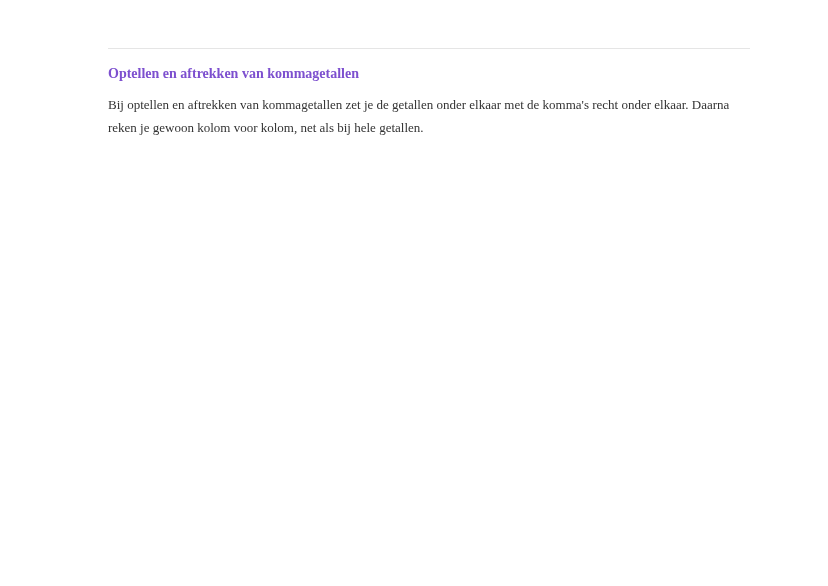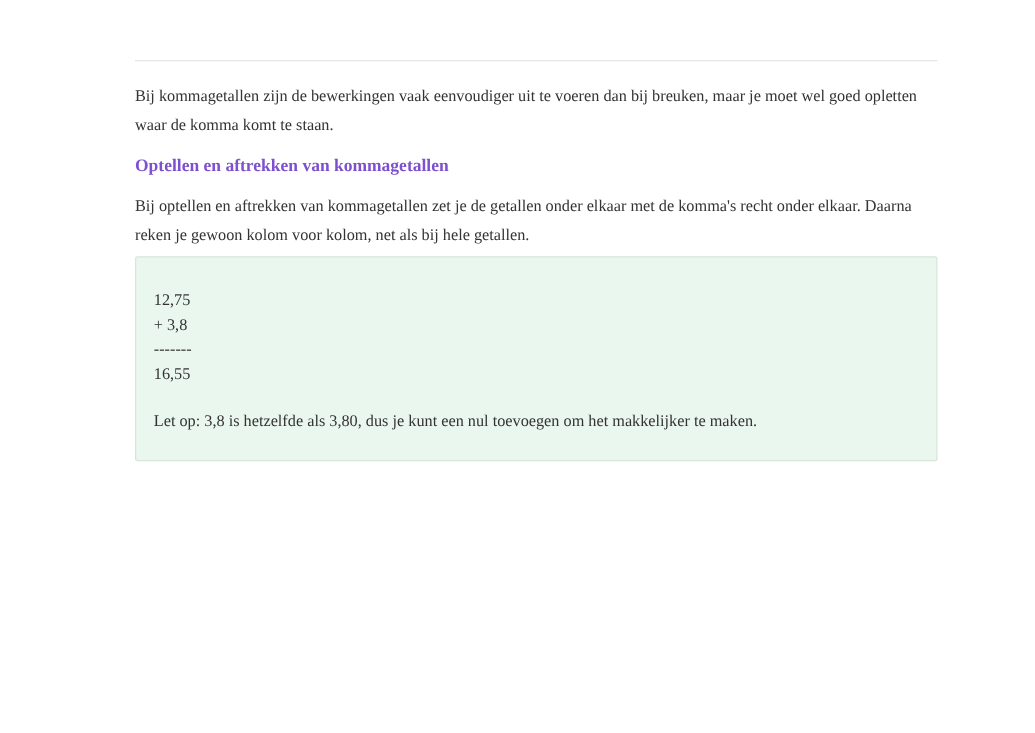--- a/index.html
+++ b/index.html
@@ -73,31 +73,21 @@
   }
 </style>
 </head>
 <body>
 
 <div class="page">
 
 
   <hr class="title-divider">
 
-  <p class="body-paragraph">Bij kommagetallen zijn de bewerkingen vaak eenvoudiger uit te voeren dan bij breuken, maar je moet wel goed opletten waar de komma komt te staan.</p>
 
   <h2 class="section-heading">Optellen en aftrekken van kommagetallen</h2>
 
   <p class="body-paragraph paragraph-tight">Bij optellen en aftrekken van kommagetallen zet je de getallen onder elkaar met de komma's recht onder elkaar. Daarna reken je gewoon kolom voor kolom, net als bij hele getallen.</p>
 
-  <div class="example-box">
-    <div class="calc-block">
-      <div class="calc-line">12,75</div>
-      <div class="calc-line">+ 3,8</div>
-      <div class="calc-line">-------</div>
-      <div class="calc-line">16,55</div>
-    </div>
-    <p class="example-note">Let op: 3,8 is hetzelfde als 3,80, dus je kunt een nul toevoegen om het makkelijker te maken.</p>
-  </div>
 
 
 
 </div>
 
 </body></html>

